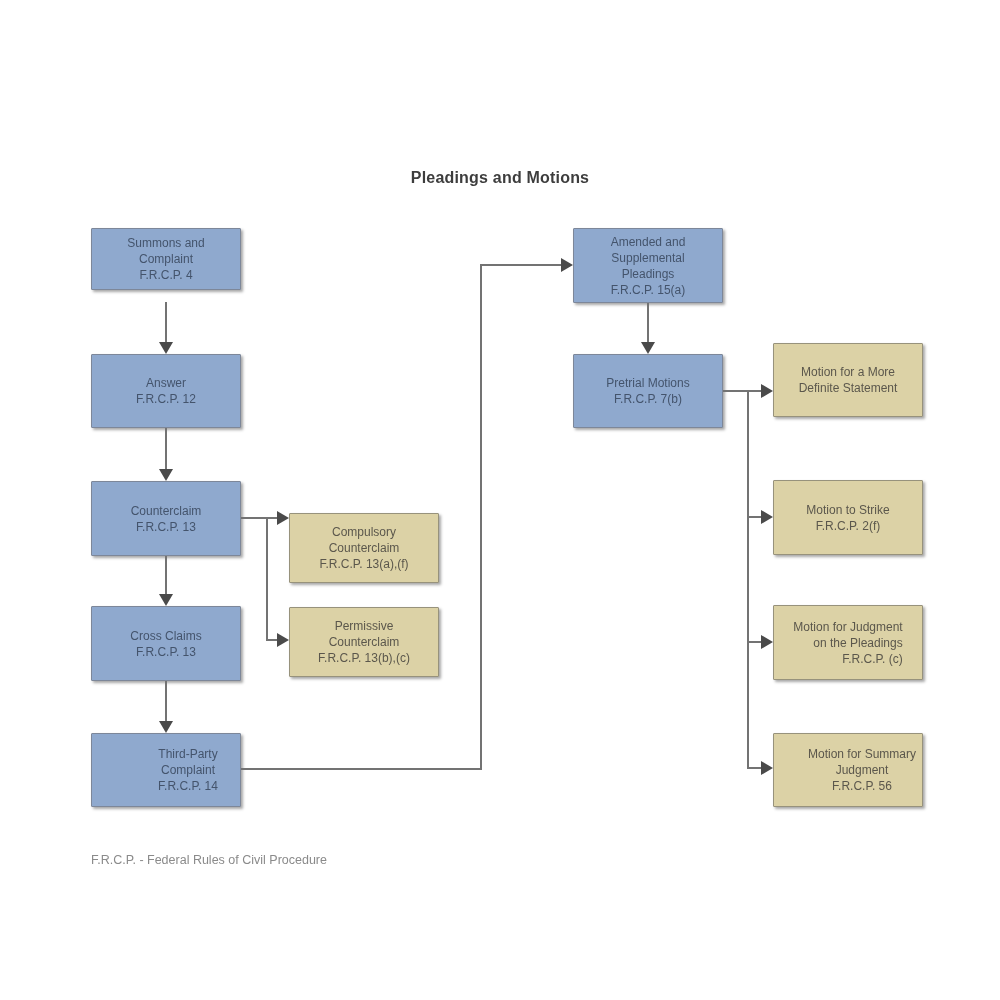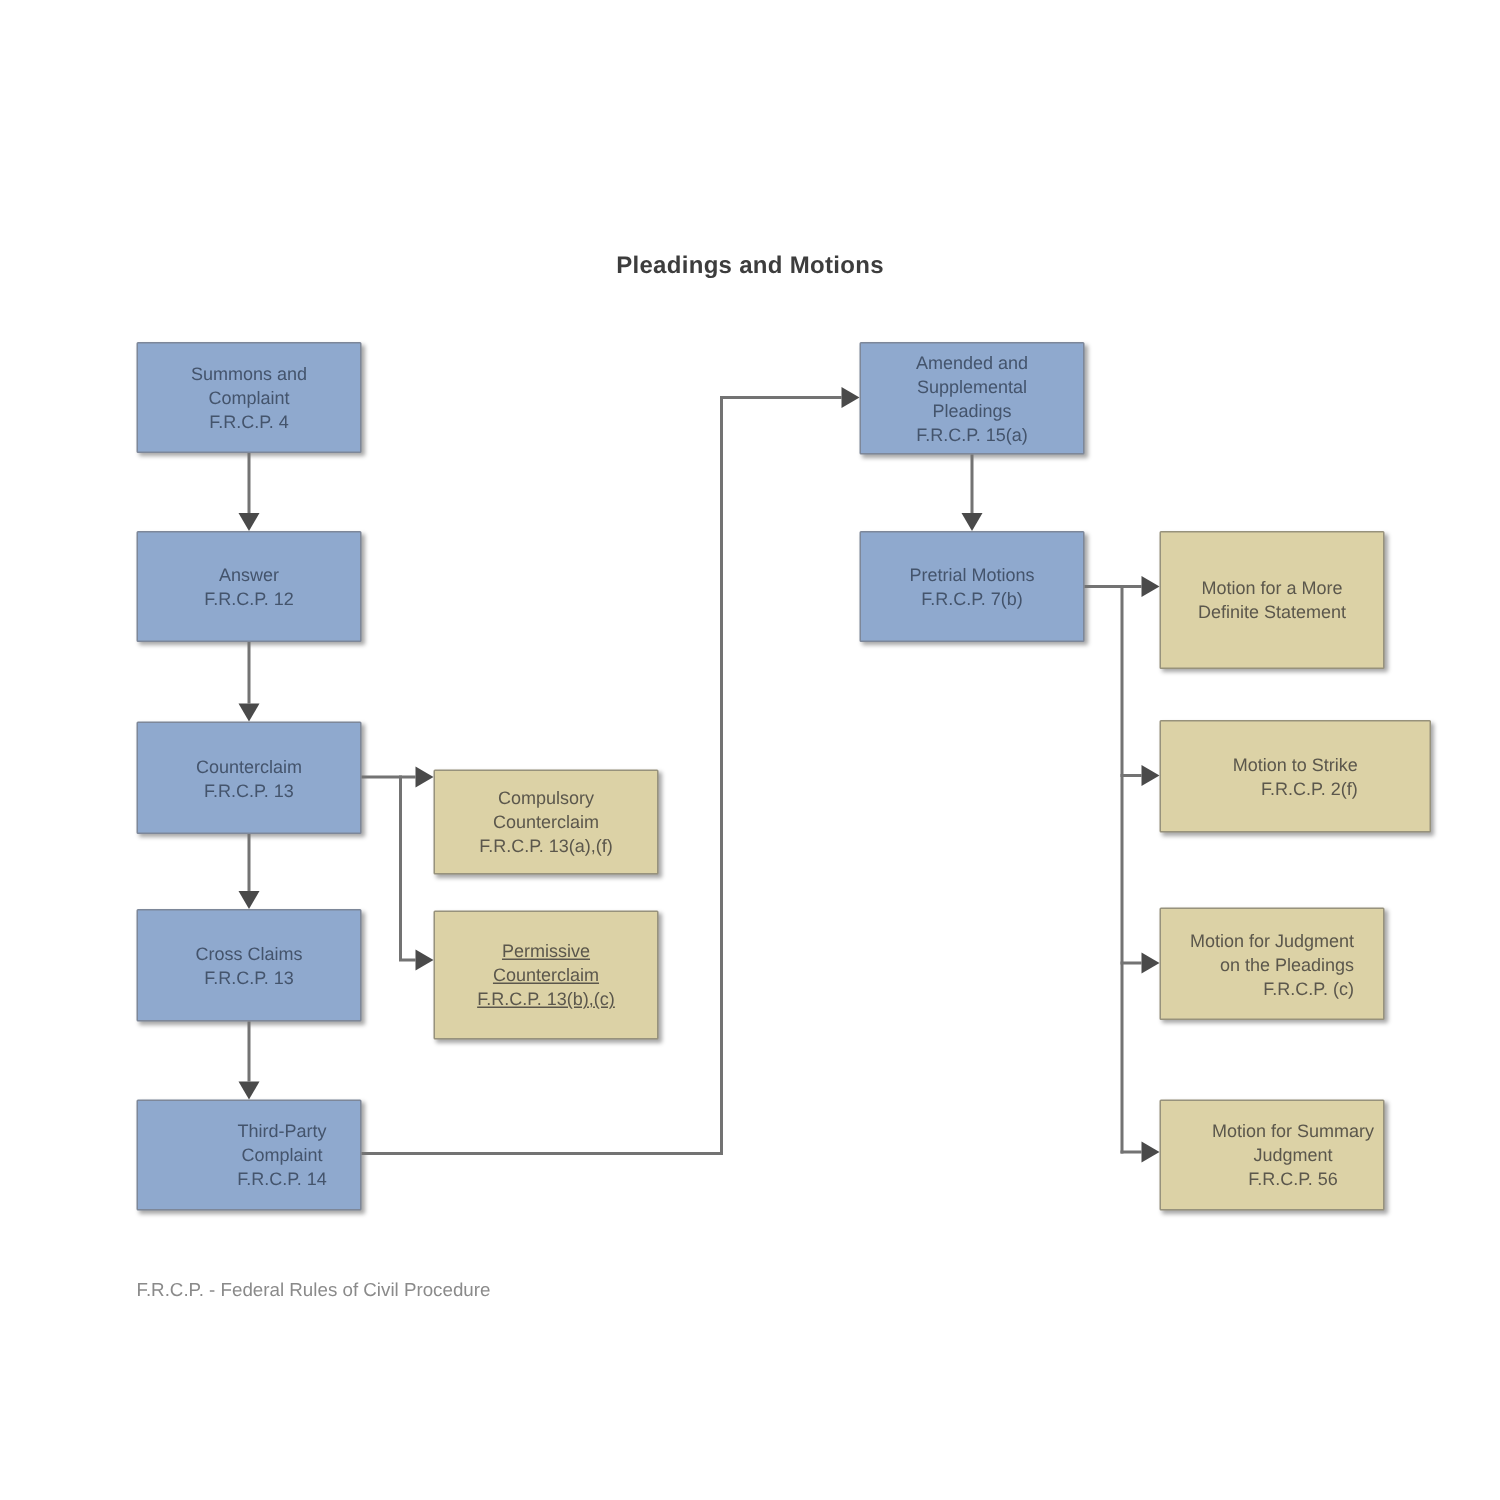--- a/index.html
+++ b/index.html
@@ -83,21 +83,21 @@
     margin-top: 36px;
   }
 </style>
 </head>
 <body>
 
 <div class="canvas">
 
   <h1 class="title">Pleadings and Motions</h1>
 
-  <div class="node blue" style="left:91px; top:228px; width:150px; height:74px;">
+  <div class="node blue" style="left:91px; top:228px; width:150px; height:62px;">
     <span class="node-label">Summons and
 Complaint
 F.R.C.P. 4</span>
   </div>
   <div class="node blue" style="left:91px; top:354px; width:150px; height:74px;">
     <span class="node-label">Answer
 F.R.C.P. 12</span>
   </div>
   <div class="node blue" style="left:91px; top:481px; width:150px; height:75px;">
     <span class="node-label">Counterclaim
@@ -110,42 +110,42 @@
   <div class="node blue" style="left:91px; top:733px; width:150px; height:74px;padding-left:44px;">
     <span class="node-label">Third-Party Complaint
 F.R.C.P. 14</span>
   </div>
 
   <div class="node tan" style="left:289px; top:483px; width:150px; height:70px;margin-top:30px;">
     <span class="node-label">Compulsory
 Counterclaim
 F.R.C.P. 13(a),(f)</span>
   </div>
-  <div class="node tan" style="left:289px; top:607px; width:150px; height:86px;text-decoration:underline;">
+  <div class="node tan" style="left:289px; top:607px; width:150px; height:70px;">
     <span class="node-label">Permissive
 Counterclaim
 F.R.C.P. 13(b),(c)</span>
   </div>
 
   <div class="node blue" style="left:573px; top:228px; width:150px; height:75px;justify-content:center;">
     <span class="node-label">Amended and
 Supplemental
 Pleadings
 F.R.C.P. 15(a)</span>
   </div>
   <div class="node blue" style="left:573px; top:354px; width:150px; height:74px;">
     <span class="node-label">Pretrial Motions
 F.R.C.P. 7(b)</span>
   </div>
 
-  <div class="node tan" style="left:773px; top:354px; width:150px; height:92px;">
+  <div class="node tan" style="left:773px; top:343px; width:150px; height:74px;">
     <span class="node-label">Motion for a More
 Definite Statement</span>
   </div>
-  <div class="node tan" style="left:773px; top:480px; width:181px; height:75px;text-align:right;">
+  <div class="node tan" style="left:773px; top:480px; width:150px; height:75px;">
     <span class="node-label">Motion to Strike
 F.R.C.P. 2(f)</span>
   </div>
   <div class="node tan" style="left:773px; top:605px; width:150px; height:75px;text-align:right;">
     <span class="node-label">Motion for Judgment
 on the Pleadings
 F.R.C.P. (c)</span>
   </div>
   <div class="node tan" style="left:773px; top:733px; width:150px; height:74px;padding-left:28px;">
     <span class="node-label">Motion for Summary

